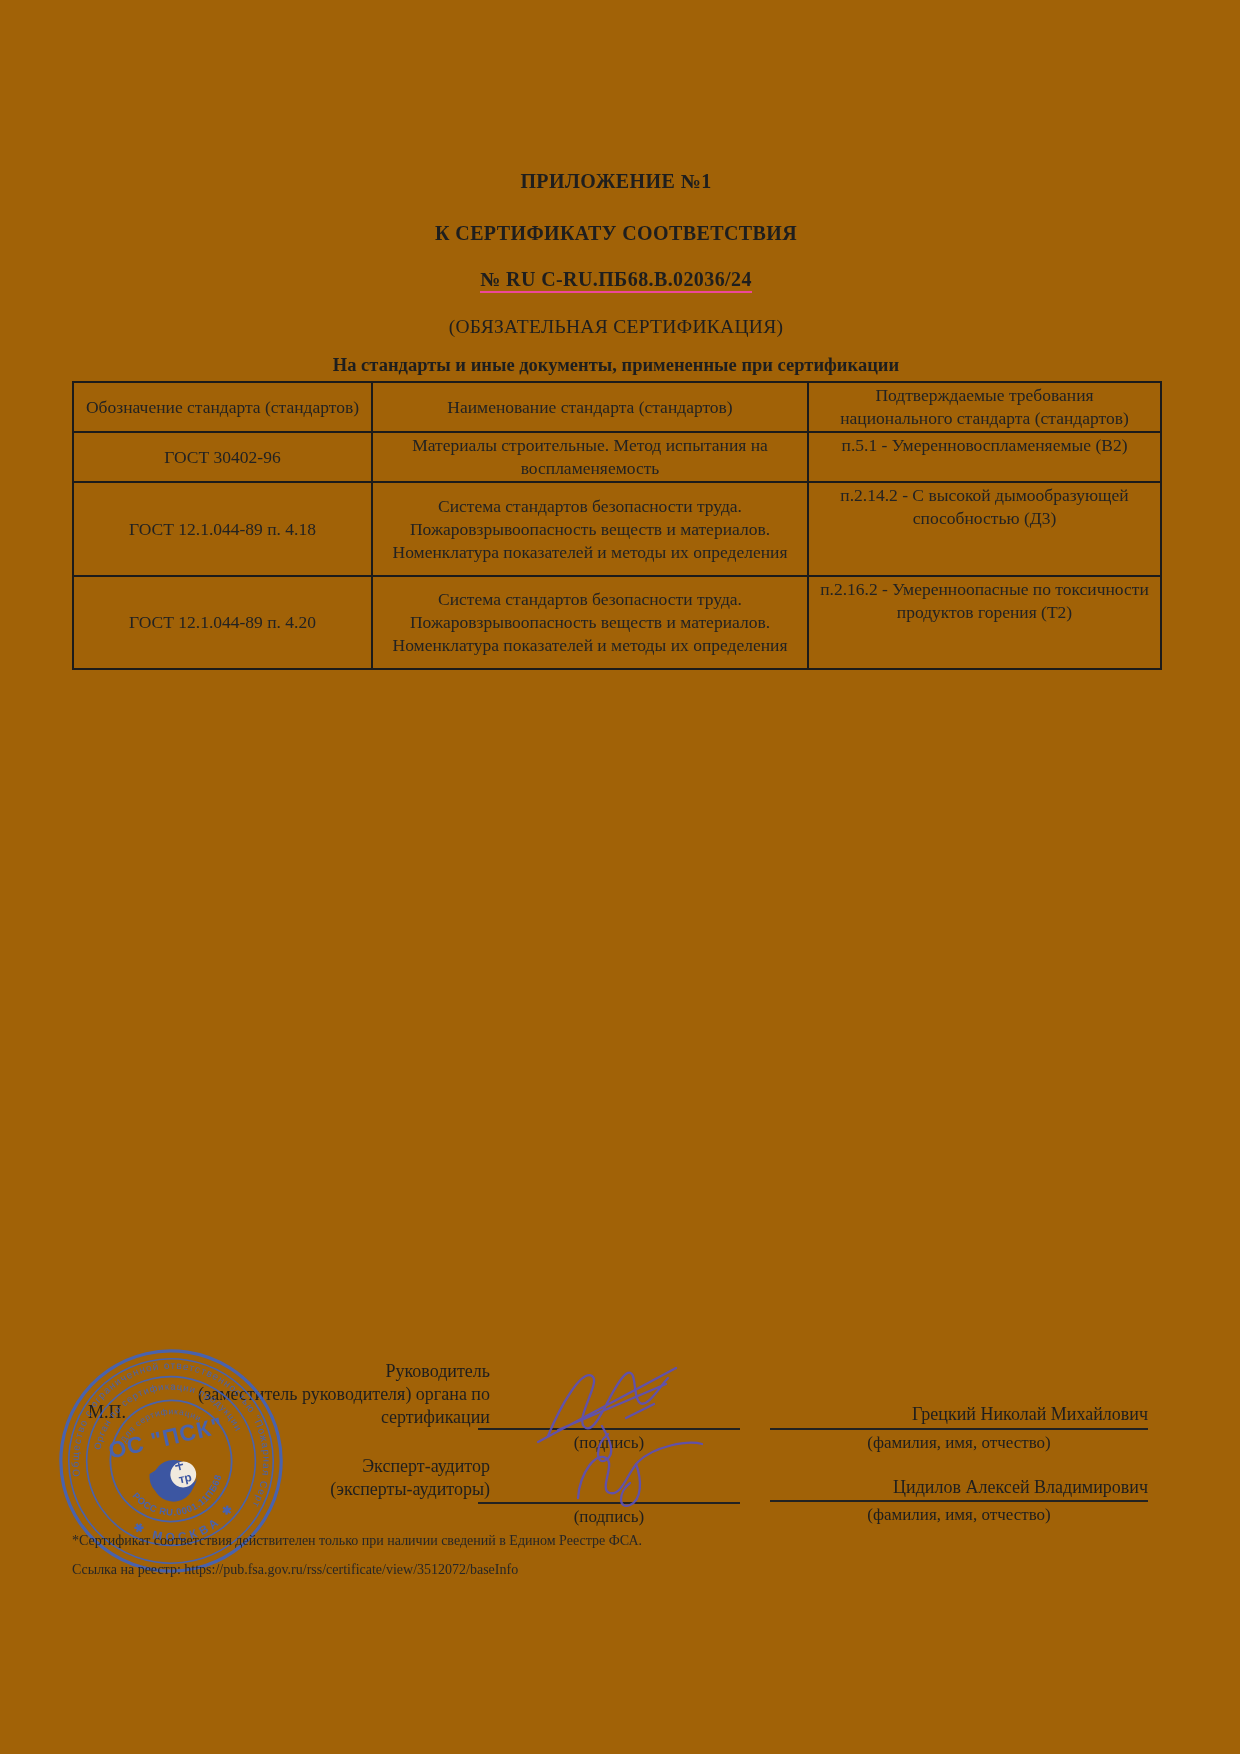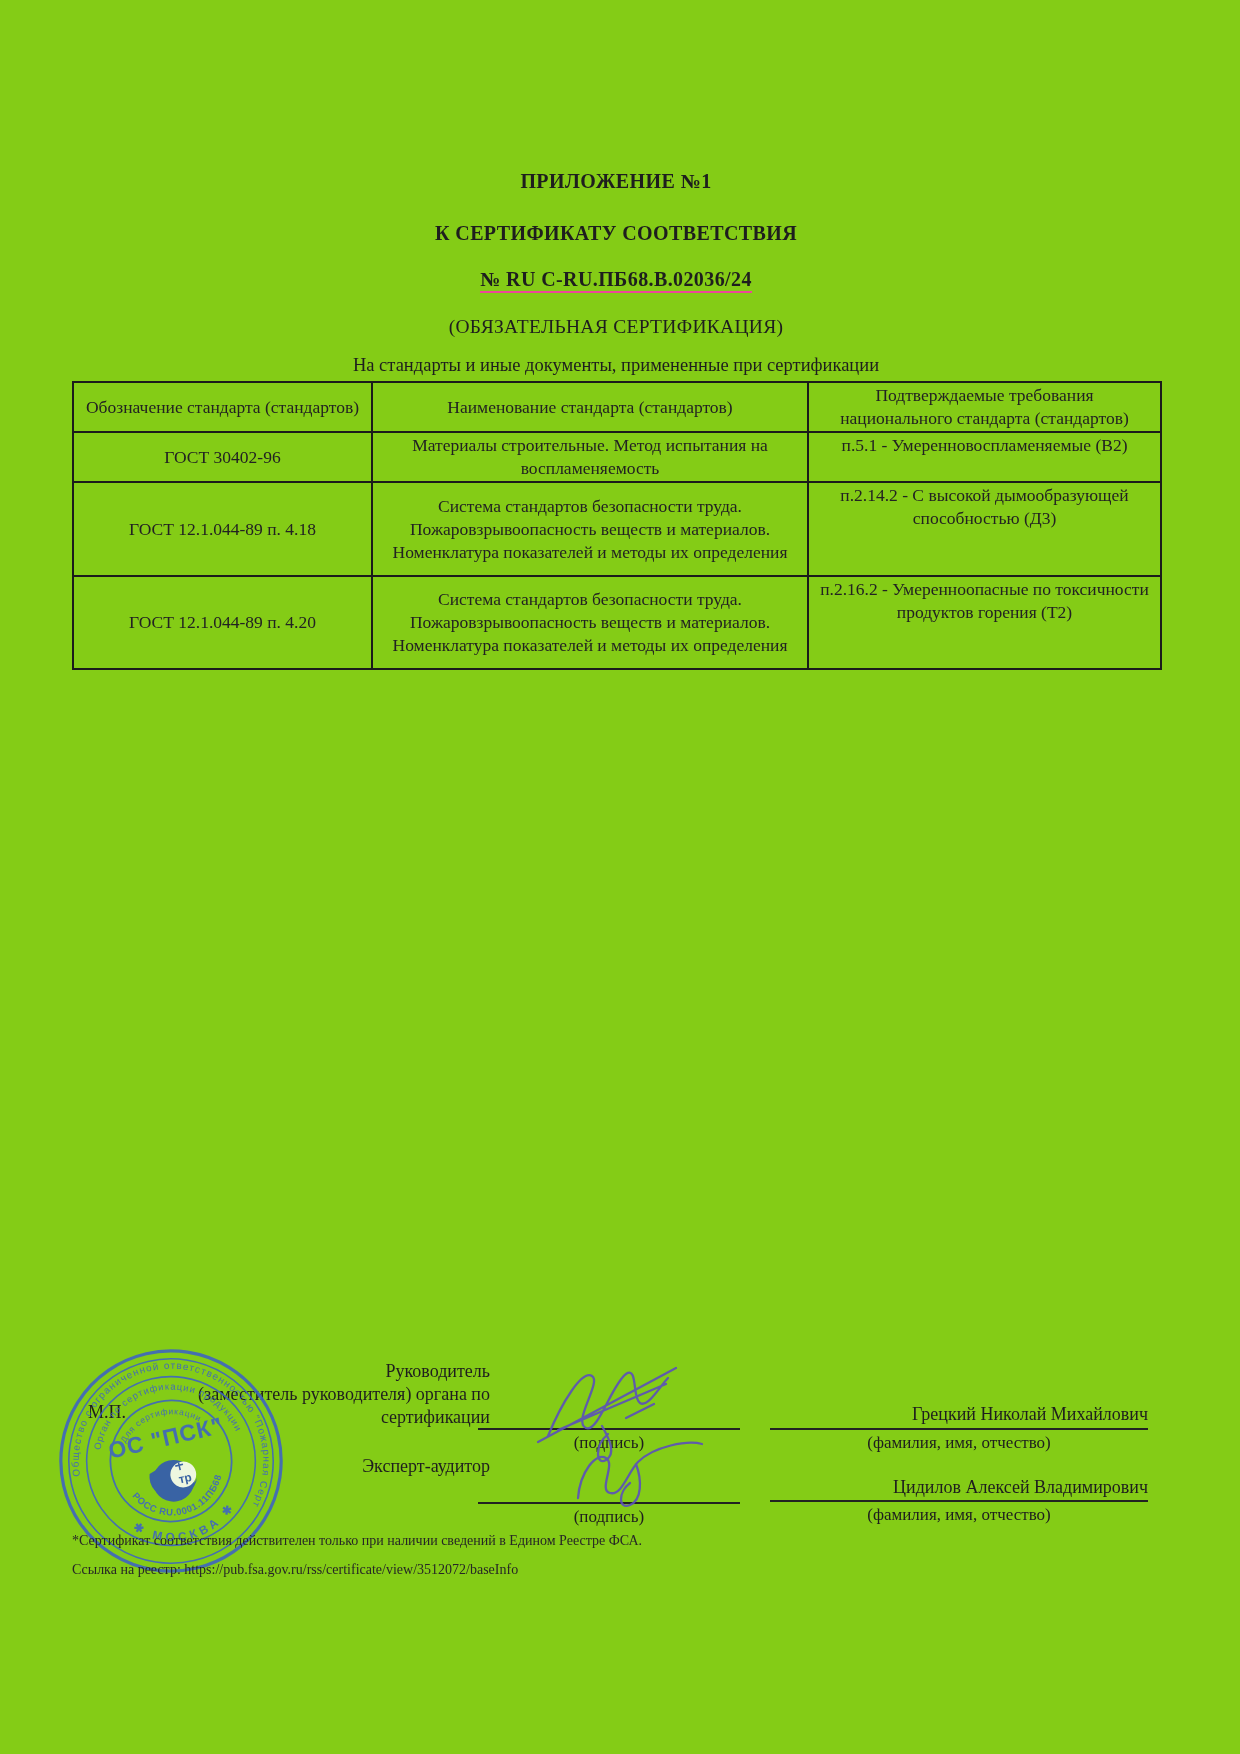--- a/index.html
+++ b/index.html
@@ -1,25 +1,25 @@
 <!DOCTYPE html>
 <html><head>
 <meta charset="utf-8">
 <style>
   html,body{margin:0;padding:0;background:#e8e8e8;}
   .page{
     position:relative;width:1240px;height:1754px;margin:0 auto;
-    background:#84cc16;overflow:hidden;
+    background:#a16207;overflow:hidden;
     font-family:"Liberation Serif","DejaVu Serif",serif;color:#1e1e1e;
   }
   .centered-band{position:absolute;left:72px;width:1088px;text-align:center;}
   .title-bold{font-size:20px;font-weight:bold;letter-spacing:.4px;}
   .title-reg{font-size:19.5px;font-weight:normal;letter-spacing:.3px;font-family:Liberation Serif, serif;}
   .underlined{border-bottom:2px solid #ec4899;padding-bottom:1px;}
-  .tbl-caption{font-size:18.5px;font-weight:normal;}
+  .tbl-caption{font-size:18.5px;font-weight:bold;}
   table.std{
     position:absolute;left:72px;top:381px;width:1088px;
     border-collapse:collapse;table-layout:fixed;
     font-size:17.5px;line-height:23px;color:#222;
   }
   table.std td,table.std th{
     border:2px solid #1b1b1b;text-align:center;vertical-align:middle;
     padding:1px 10px;font-weight:normal;
   }
   .sig-label-block{position:absolute;left:110px;width:380px;text-align:right;font-size:18px;line-height:23px;}
@@ -80,20 +80,21 @@
   <div class="mp">М.П.</div>
 
   <div class="sig-label-block" style="top:1360px">
     <div>Руководитель</div>
     <div>(заместитель руководителя) органа по</div>
     <div>сертификации</div>
   </div>
 
   <div class="sig-label-block" style="top:1455px">
     <div>Эксперт-аудитор</div>
+    <div>(эксперты-аудиторы)</div>
   </div>
 
   <div class="sig-line" style="left:478px;top:1428px;width:262px"></div>
   <div class="under-label" style="left:478px;top:1433px;width:262px">(подпись)</div>
 
   <div class="sig-line" style="left:478px;top:1502px;width:262px"></div>
   <div class="under-label" style="left:478px;top:1507px;width:262px">(подпись)</div>
 
   <div class="name-text" style="left:770px;top:1404px;width:378px">Грецкий Николай Михайлович</div>
   <div class="sig-line" style="left:770px;top:1428px;width:378px"></div>

